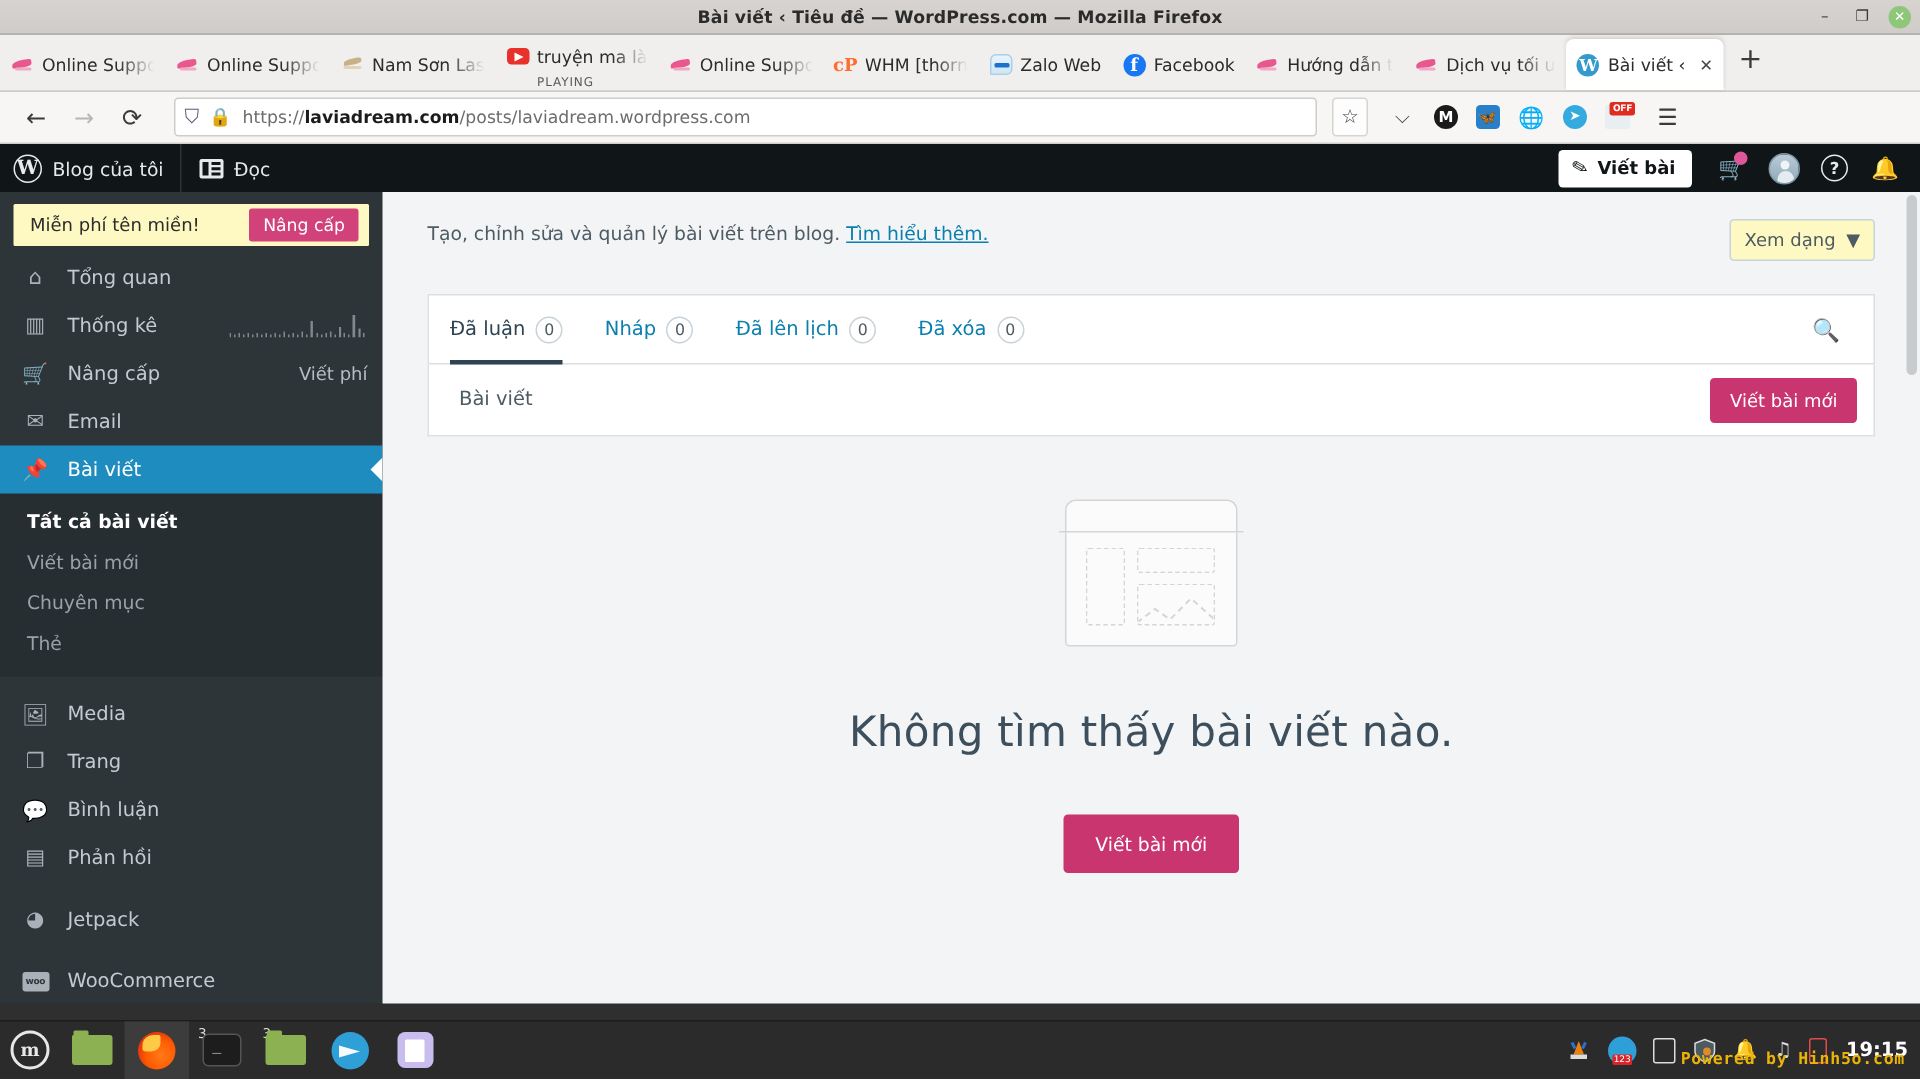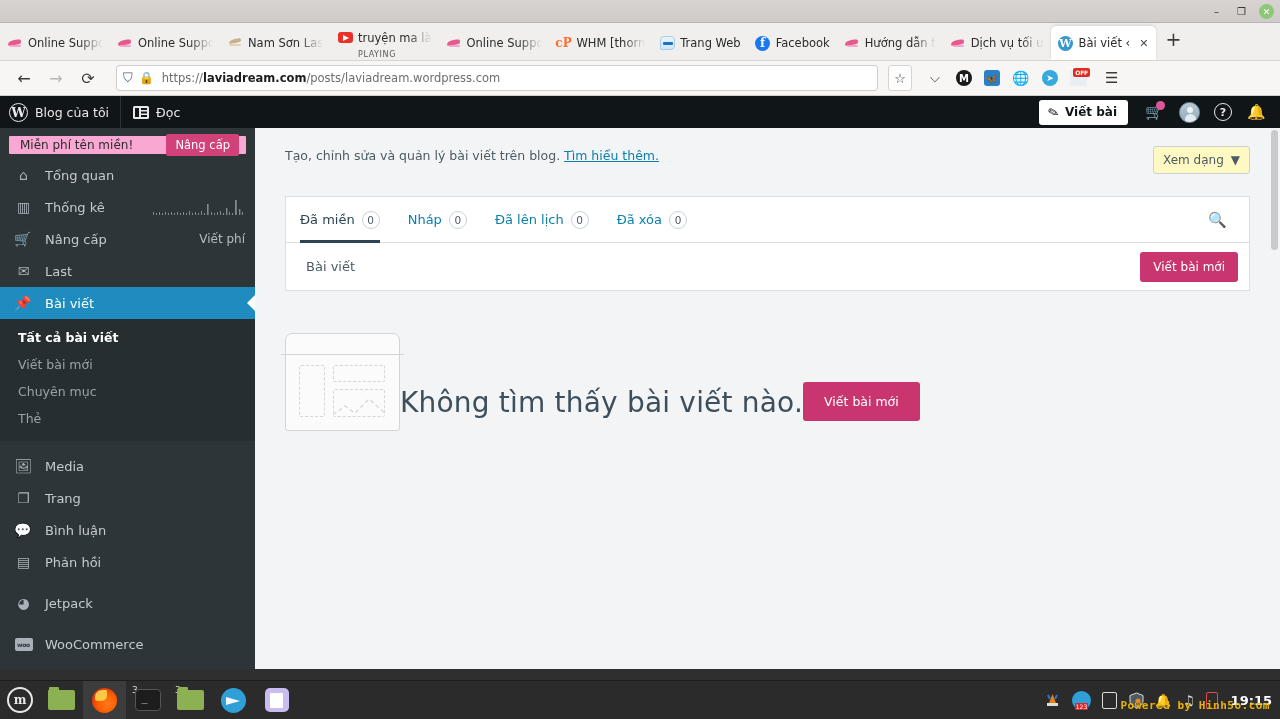--- a/index.html
+++ b/index.html
@@ -132,21 +132,21 @@
   .avatar-ic { width: 21px; height: 21px; border-radius: 50%; background: linear-gradient(#b9ccd6,#8fa9b8); border: 1px solid #7d96a4; position:relative; overflow:hidden;}
   .avatar-ic::after { content:""; position:absolute; left:5px; top:11px; width:11px; height:11px; border-radius:50%; background:#e4ecf1;}
   .avatar-ic::before { content:""; position:absolute; left:7.5px; top:4px; width:6px; height:6px; border-radius:50%; background:#eef4f7;}
   .qmark { width: 18px; height: 18px; border-radius: 50%; border: 1.6px solid #e7e9ea; font-size: 11px; font-weight: bold;
            display:flex;align-items:center;justify-content:center; }
   
   .appbody { display: flex; height: 541px; width: 100%; }
   
   .sidebar { width: 255px; background: #2e3539; flex: 0 0 255px; position: relative; overflow: hidden; }
   .domain-banner {
-    background: #f9a8d4; margin: 8px 9px 5px 9px; height: 18px; border-radius: 1px;
+    background: #fef9c3; margin: 8px 9px 5px 9px; height: 28px; border-radius: 1px;
     display: flex; align-items: center; justify-content: space-between; padding: 0 7px 0 11px;
   }
   .domain-banner .dtext { font-size: 12px; color: #2b2b2b; }
   .upgrade-pill { background: #d1417a; color: #fff; font-size: 11.5px; padding: 4px 9px; border-radius: 2px; }
   .nav-item {
     height: 32px; display: flex; align-items: center; gap: 12px;
     padding: 0 10px 0 14px; color: #c3cbd0; font-size: 13px; position: relative;
   }
   .nav-item .nic { width: 19px; flex: 0 0 19px; display: flex; align-items: center; justify-content: center; font-size: 14px; color: #a8b2b8; }
   .nav-item.active { background: #1e8cbe; color: #fff; }
@@ -192,21 +192,21 @@
   .list-header {
     background: #fff; border: 1px solid #dcdfe2; border-top: none; height: 48px;
     display: flex; align-items: center; padding: 0 11px 0 20px;
   }
   .list-header .lh-title { font-size: 13px; color: #4d5b63; }
   .pink-btn {
     background: #c9356e; color: #fff; font-size: 12px; padding: 8px 13px; border-radius: 3px;
     margin-left: auto; white-space: nowrap;
   }
   .empty {
-    margin-top: 42px; display: flex; flex-direction: row; align-items: center;
+    margin-top: 42px; display: flex; flex-direction: column; align-items: center;
   }
   .illus { width: 115px; height: 98px; position: relative; }
   .illus .frame {
     position: absolute; inset: 0; border: 1.6px solid #d3d6d9; border-radius: 7px 7px 3px 3px; background: #fbfbfc;
   }
   .illus .frameline { position: absolute; left: -4px; right: -4px; top: 21px; height: 1.3px; background: #d3d6d9; }
   .illus .ph { position: absolute; border: 1.4px dashed #d3d6d9; border-radius: 2px; }
   .illus .ph1 { left: 14px; top: 32px; width: 26px; height: 52px; }
   .illus .ph2 { left: 48px; top: 32px; width: 52px; height: 17px; }
   .illus .ph3 { left: 48px; top: 56px; width: 52px; height: 28px; overflow: hidden; }
@@ -251,20 +251,21 @@
   .watermark {
     position: absolute; right: 10px; bottom: -2px;
     font-family: "DejaVu Sans Mono", monospace; font-size: 11px; font-weight: bold;
     color: #eab308; letter-spacing: .5px; white-space: nowrap;
   }
 </style>
 </head>
 <body>
 
 <div class="titlebar">
+  <span class="title">Bài viết ‹ Tiêu đề — WordPress.com — Mozilla Firefox</span>
   <div class="win-btns">
     <span class="wb">–</span>
     <span class="wb">❐</span>
     <span class="wb close">✕</span>
   </div>
 </div>
 
 <div class="tabstrip">
   <div class="tab fade">
     <span class="favicon">
@@ -302,21 +303,21 @@
   <div class="tab fade">
     <span class="favicon">
         <span class="fi-cp">cP</span>
       </span>
     <span class="tlabel">WHM [thorn</span>
   </div>
   <div class="tab">
     <span class="favicon">
         <span class="fi-zalo"></span>
       </span>
-    <span class="tlabel">Trang Web</span>
+    <span class="tlabel">Zalo Web</span>
   </div>
   <div class="tab">
     <span class="favicon">
         <span class="fi-fb">f</span>
       </span>
     <span class="tlabel">Facebook</span>
   </div>
   <div class="tab fade">
     <span class="favicon">
         <span class="fi-pink"></span>
@@ -443,21 +444,21 @@
     </div>
 
     <div class="nav-item">
       <span class="nic">🛒</span>
       <span>Nâng cấp</span>
       <span class="right-lbl">Viết phí</span>
     </div>
 
     <div class="nav-item">
       <span class="nic">✉</span>
-      <span>Last</span>
+      <span>Email</span>
     </div>
 
     <div class="nav-item active">
       <span class="nic">📌</span>
       <span>Bài viết</span>
     </div>
 
     <div class="submenu">
       <div class="sub-item cur">
           <span>Tất cả bài viết</span>
@@ -511,21 +512,21 @@
         <span class="stext"><span>Tạo, chỉnh sửa và quản lý bài viết trên blog.</span>
           <a>Tìm hiểu thêm.</a></span>
         <span class="viewmode">
           <span>Xem dạng</span>
           <span>▼</span>
         </span>
       </div>
 
       <div class="tabs-card">
         <div class="ptab sel">
-          <span>Đã miền</span>
+          <span>Đã luận</span>
           <span class="cnt">0</span>
         </div>
         <div class="ptab">
           <span>Nháp</span>
           <span class="cnt">0</span>
         </div>
         <div class="ptab">
           <span>Đã lên lịch</span>
           <span class="cnt">0</span>
         </div>

